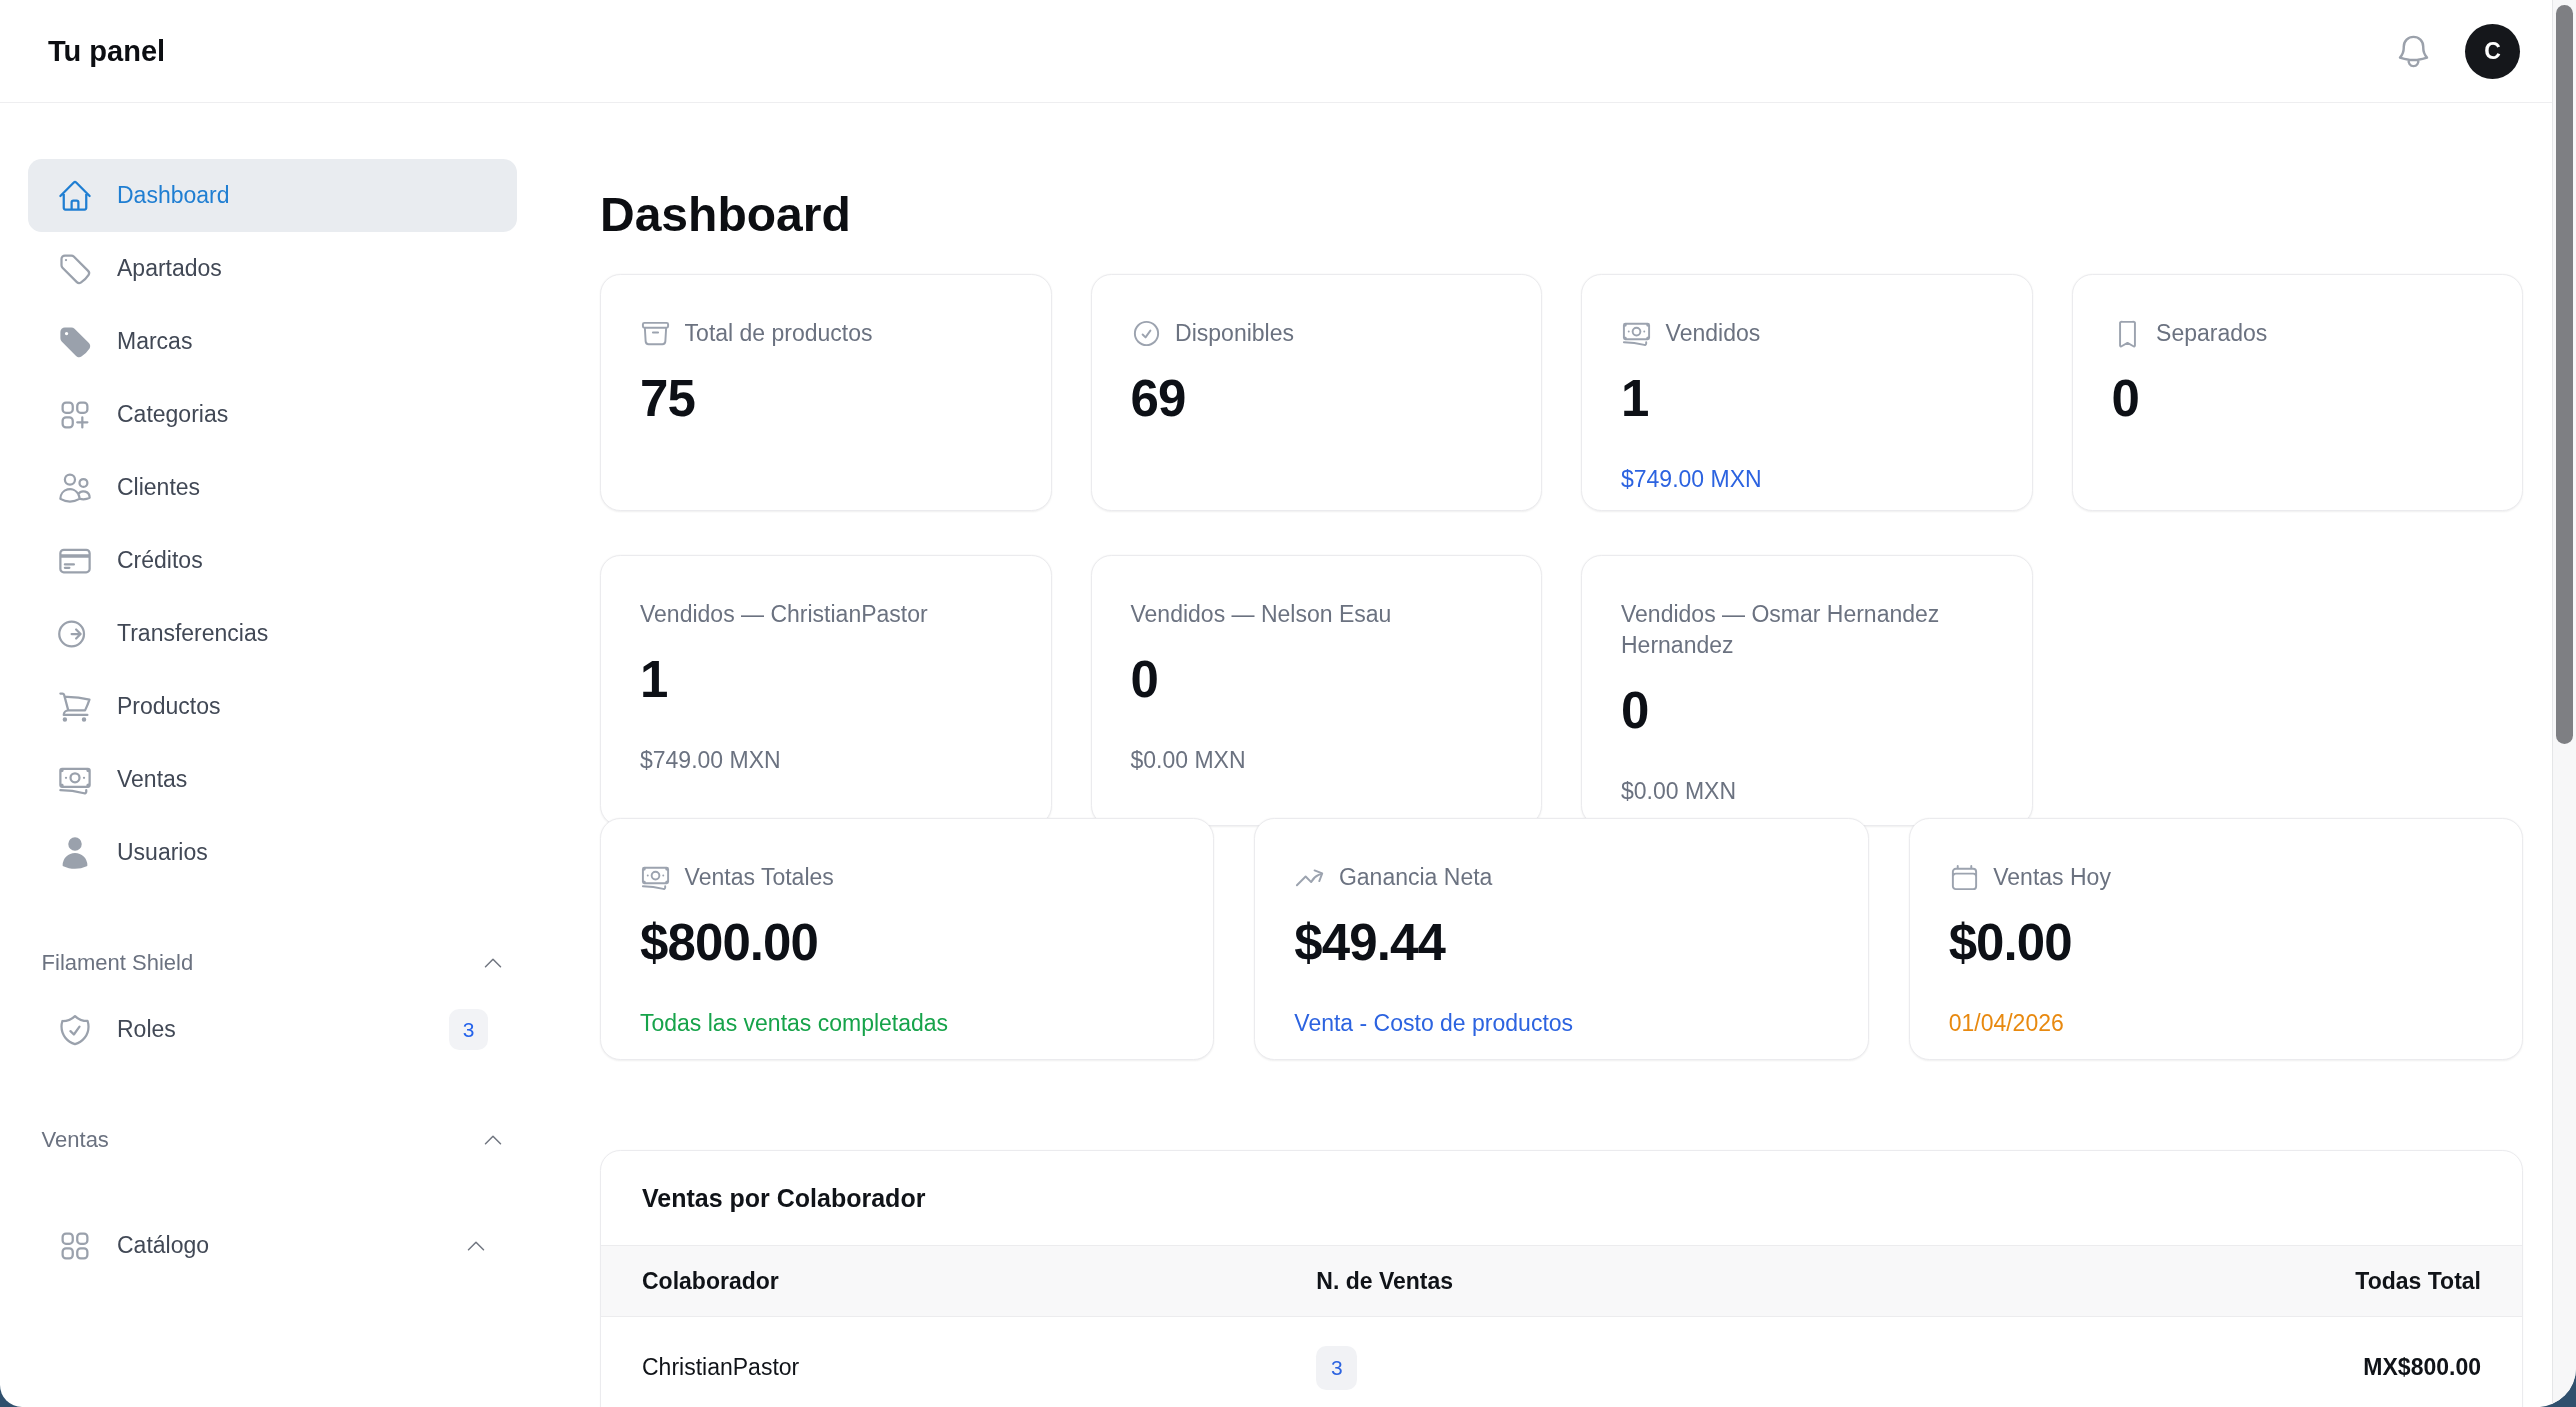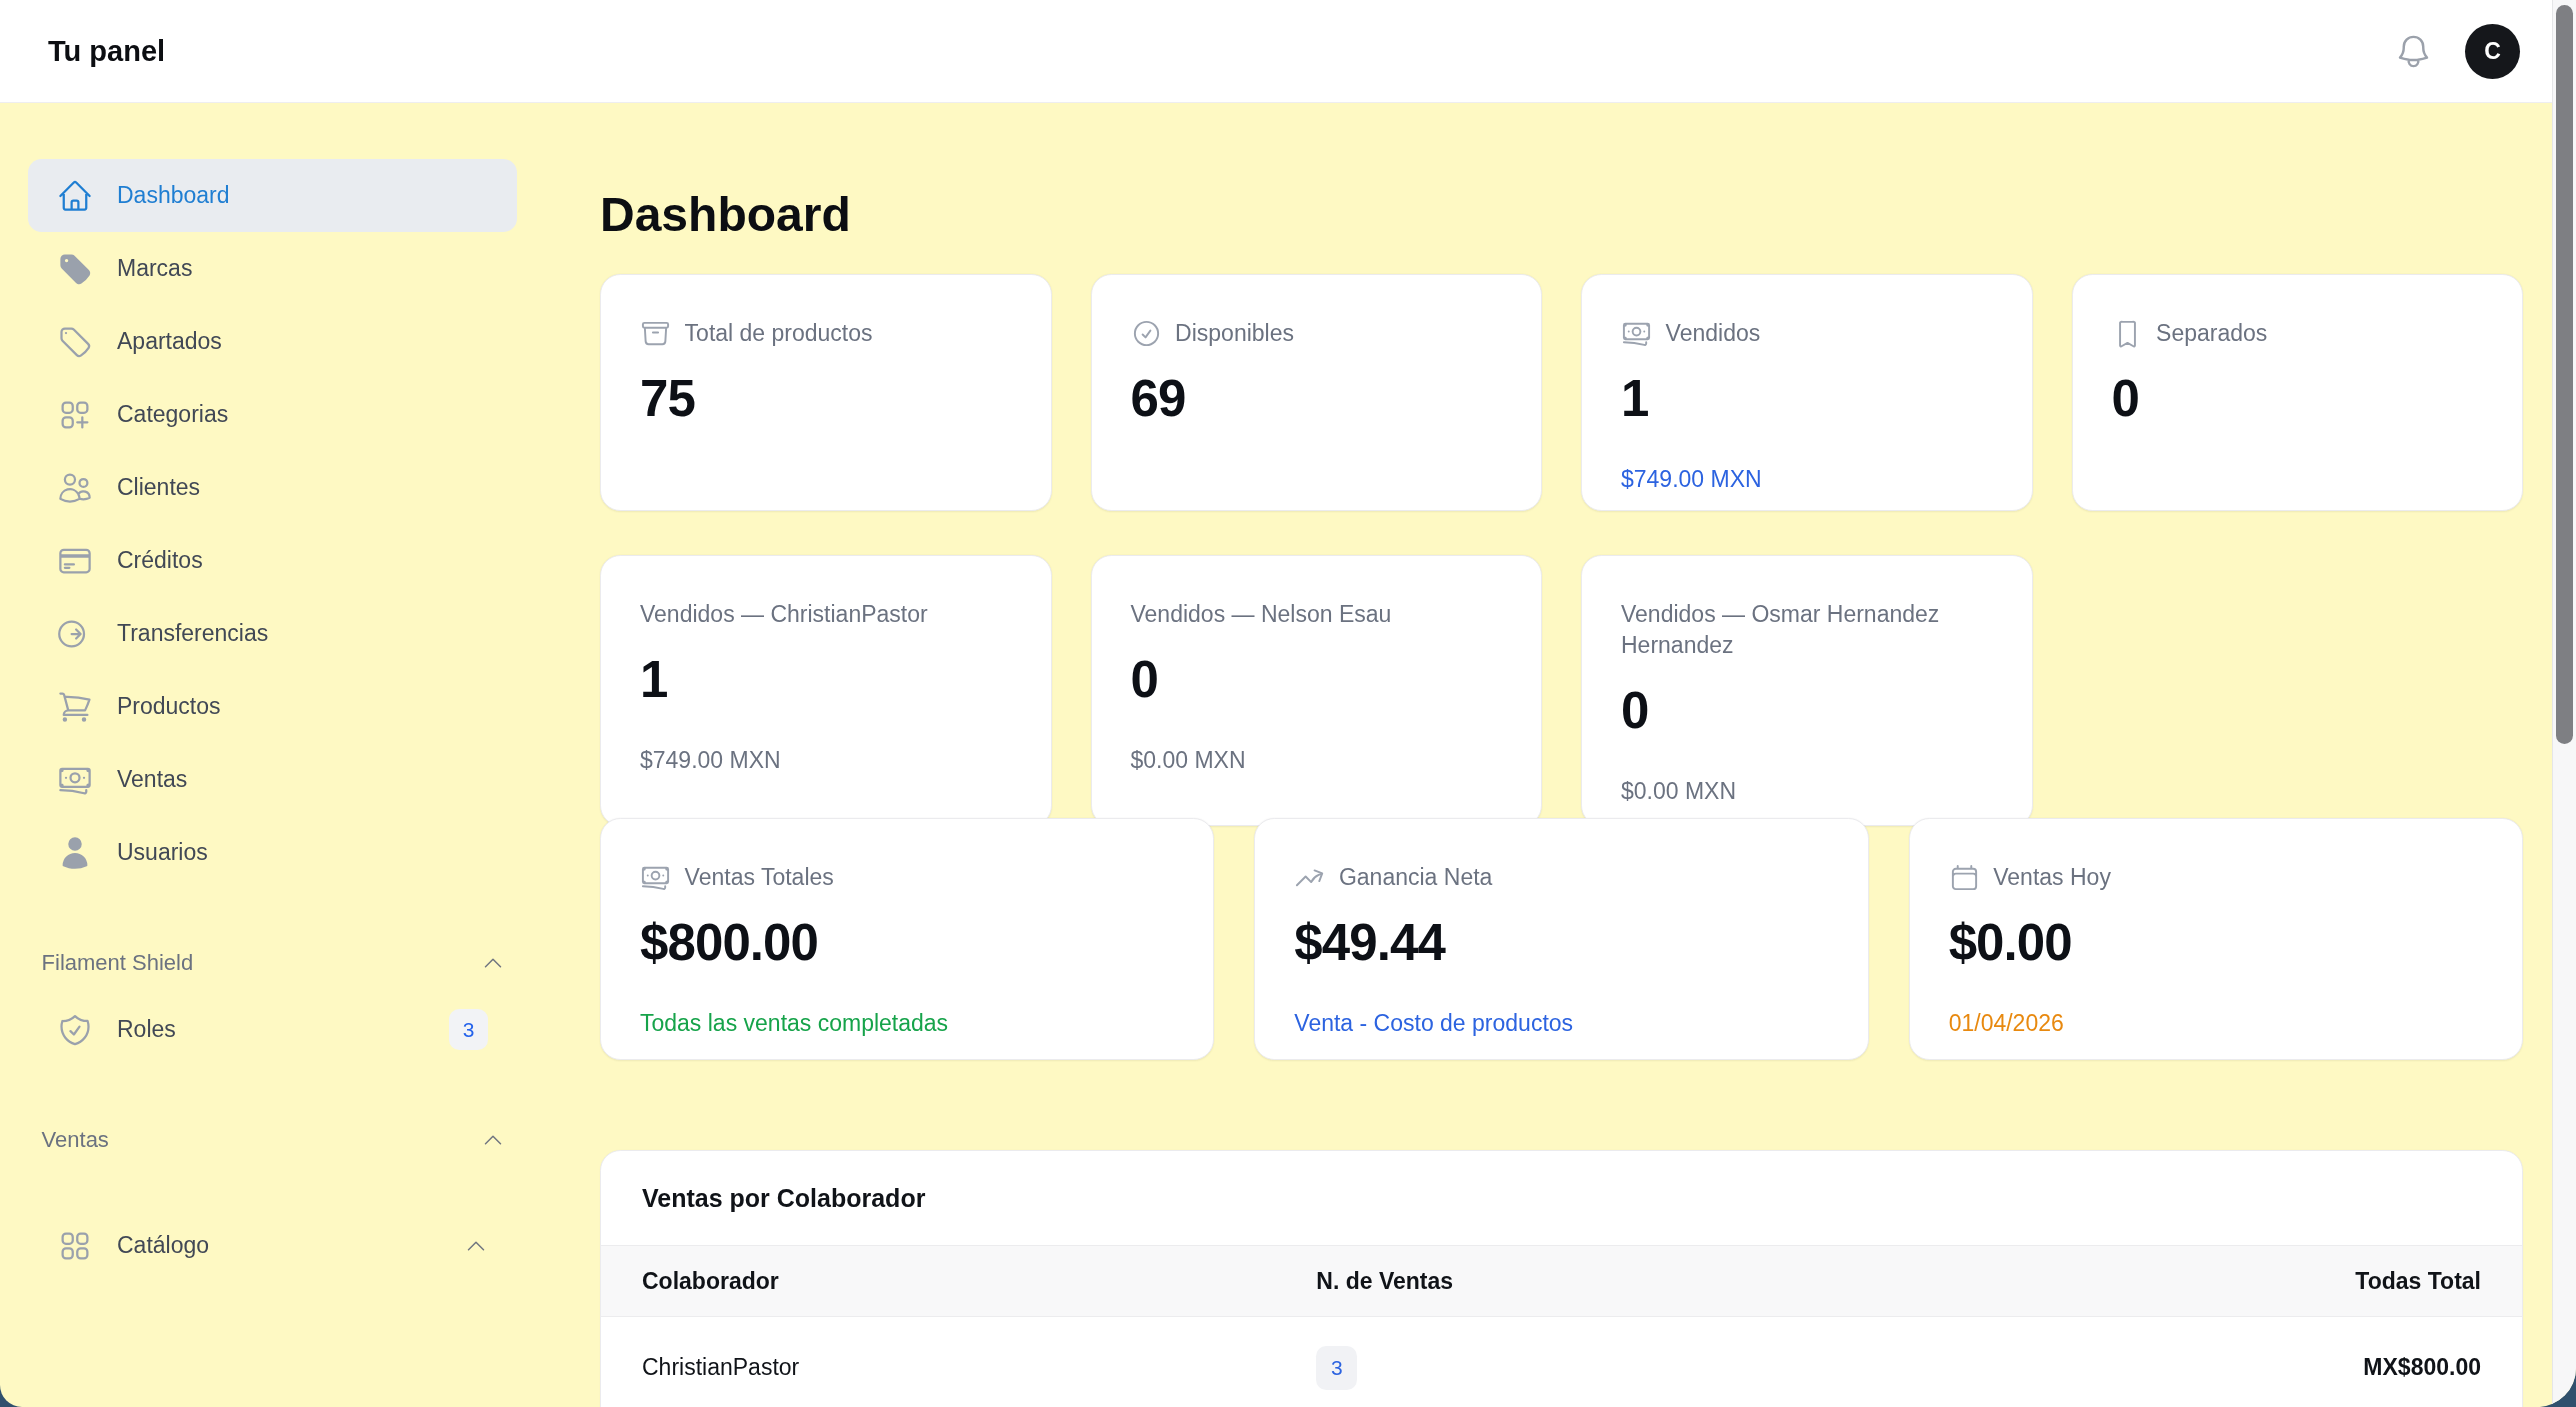--- a/index.html
+++ b/index.html
@@ -2,21 +2,21 @@
 <html style="font-size:13.6px"><head>
 <meta charset="utf-8">
 <style>
   html,body{margin:0;padding:0}
   body{
     width:2576px;height:1407px;position:relative;overflow:hidden;
     background:#30506d;
     font-family:"Liberation Sans","DejaVu Sans",sans-serif;
     -webkit-font-smoothing:antialiased;
   }
-  .app{position:absolute;inset:0;background:#fef9c3;border-radius:0 0 39px 22px;overflow:hidden}
+  .app{position:absolute;inset:0;background:#ffffff;border-radius:0 0 39px 22px;overflow:hidden}
   svg{width:100%;height:100%;display:block}
 
   
   .topbar{position:absolute;top:0;left:0;right:0;height:103px;background:#fff;
     border-bottom:0.9px solid #eeeef0;display:flex;align-items:center;padding:0 56px 0 48px;z-index:2;box-sizing:border-box}
   .tb-title{font-size:29px;font-weight:700;color:#0c0e12}
   .tb-right{margin-left:auto;display:flex;align-items:center;gap:32px}
   .bell{width:39px;height:39px;color:#9ba1ab}
   .avatar{width:55px;height:55px;border-radius:50%;background:#15171b;color:#fff;
     display:flex;align-items:center;justify-content:center;font-size:23px;font-weight:600}
@@ -97,35 +97,35 @@
             <svg viewBox="0 0 24 24" fill="none" stroke="currentColor" stroke-width="1.5" stroke-linecap="round" stroke-linejoin="round">
               <path d="m2.25 12 8.954-8.955c.44-.439 1.152-.439 1.591 0L21.75 12M4.5 9.75v10.125c0 .621.504 1.125 1.125 1.125H9.75v-4.875c0-.621.504-1.125 1.125-1.125h2.25c.621 0 1.125.504 1.125 1.125V21h4.125c.621 0 1.125-.504 1.125-1.125V9.75M8.25 21h8.25"></path>
             </svg>
           </span>
           <span>Dashboard</span>
 
         </div>
 
         <div class="nav-item">
           <span class="nav-ico">
+            <svg viewBox="0 0 24 24" fill="none" stroke="currentColor" stroke-width="1.5" stroke-linecap="round" stroke-linejoin="round">
+              <path d="M9.568 3H5.25A2.25 2.25 0 0 0 3 5.25v4.318c0 .597.237 1.17.659 1.591l9.581 9.581c.699.699 1.78.872 2.607.33a18.095 18.095 0 0 0 5.223-5.223c.542-.827.369-1.908-.33-2.607L11.16 3.66A2.25 2.25 0 0 0 9.568 3Z M6 6h.008v.008H6V6Z"></path>
+            </svg>
+          </span>
+          <span>Apartados</span>
+
+        </div>
+
+        <div class="nav-item">
+          <span class="nav-ico">
             <svg viewBox="0 0 24 24" fill="currentColor" stroke="none">
               <path fill-rule="evenodd" clip-rule="evenodd" d="M5.25 2.25a3 3 0 0 0-3 3v4.318a3 3 0 0 0 .879 2.121l9.58 9.581c.92.92 2.39 1.186 3.548.428a18.849 18.849 0 0 0 5.441-5.44c.758-1.16.492-2.629-.428-3.548l-9.58-9.581a3 3 0 0 0-2.122-.879H5.25ZM6.375 7.5a1.125 1.125 0 1 0 0-2.25 1.125 1.125 0 0 0 0 2.25Z"></path>
             </svg>
           </span>
           <span>Marcas</span>
-
-        </div>
-
-        <div class="nav-item">
-          <span class="nav-ico">
-            <svg viewBox="0 0 24 24" fill="none" stroke="currentColor" stroke-width="1.5" stroke-linecap="round" stroke-linejoin="round">
-              <path d="M9.568 3H5.25A2.25 2.25 0 0 0 3 5.25v4.318c0 .597.237 1.17.659 1.591l9.581 9.581c.699.699 1.78.872 2.607.33a18.095 18.095 0 0 0 5.223-5.223c.542-.827.369-1.908-.33-2.607L11.16 3.66A2.25 2.25 0 0 0 9.568 3Z M6 6h.008v.008H6V6Z"></path>
-            </svg>
-          </span>
-          <span>Apartados</span>
 
         </div>
 
         <div class="nav-item">
           <span class="nav-ico">
             <svg viewBox="0 0 24 24" fill="none" stroke="currentColor" stroke-width="1.5" stroke-linecap="round" stroke-linejoin="round">
               <path d="M13.5 16.875h3.375m0 0h3.375m-3.375 0V13.5m0 3.375v3.375M6 10.5h2.25A2.25 2.25 0 0 0 10.5 8.25V6a2.25 2.25 0 0 0-2.25-2.25H6A2.25 2.25 0 0 0 3.75 6v2.25A2.25 2.25 0 0 0 6 10.5Zm0 9.75h2.25A2.25 2.25 0 0 0 10.5 18v-2.25a2.25 2.25 0 0 0-2.25-2.25H6a2.25 2.25 0 0 0-2.25 2.25V18A2.25 2.25 0 0 0 6 20.25Zm9.75-9.75H18a2.25 2.25 0 0 0 2.25-2.25V6A2.25 2.25 0 0 0 18 3.75h-2.25A2.25 2.25 0 0 0 13.5 6v2.25a2.25 2.25 0 0 0 2.25 2.25Z"></path>
             </svg>
           </span>
           <span>Categorias</span>

